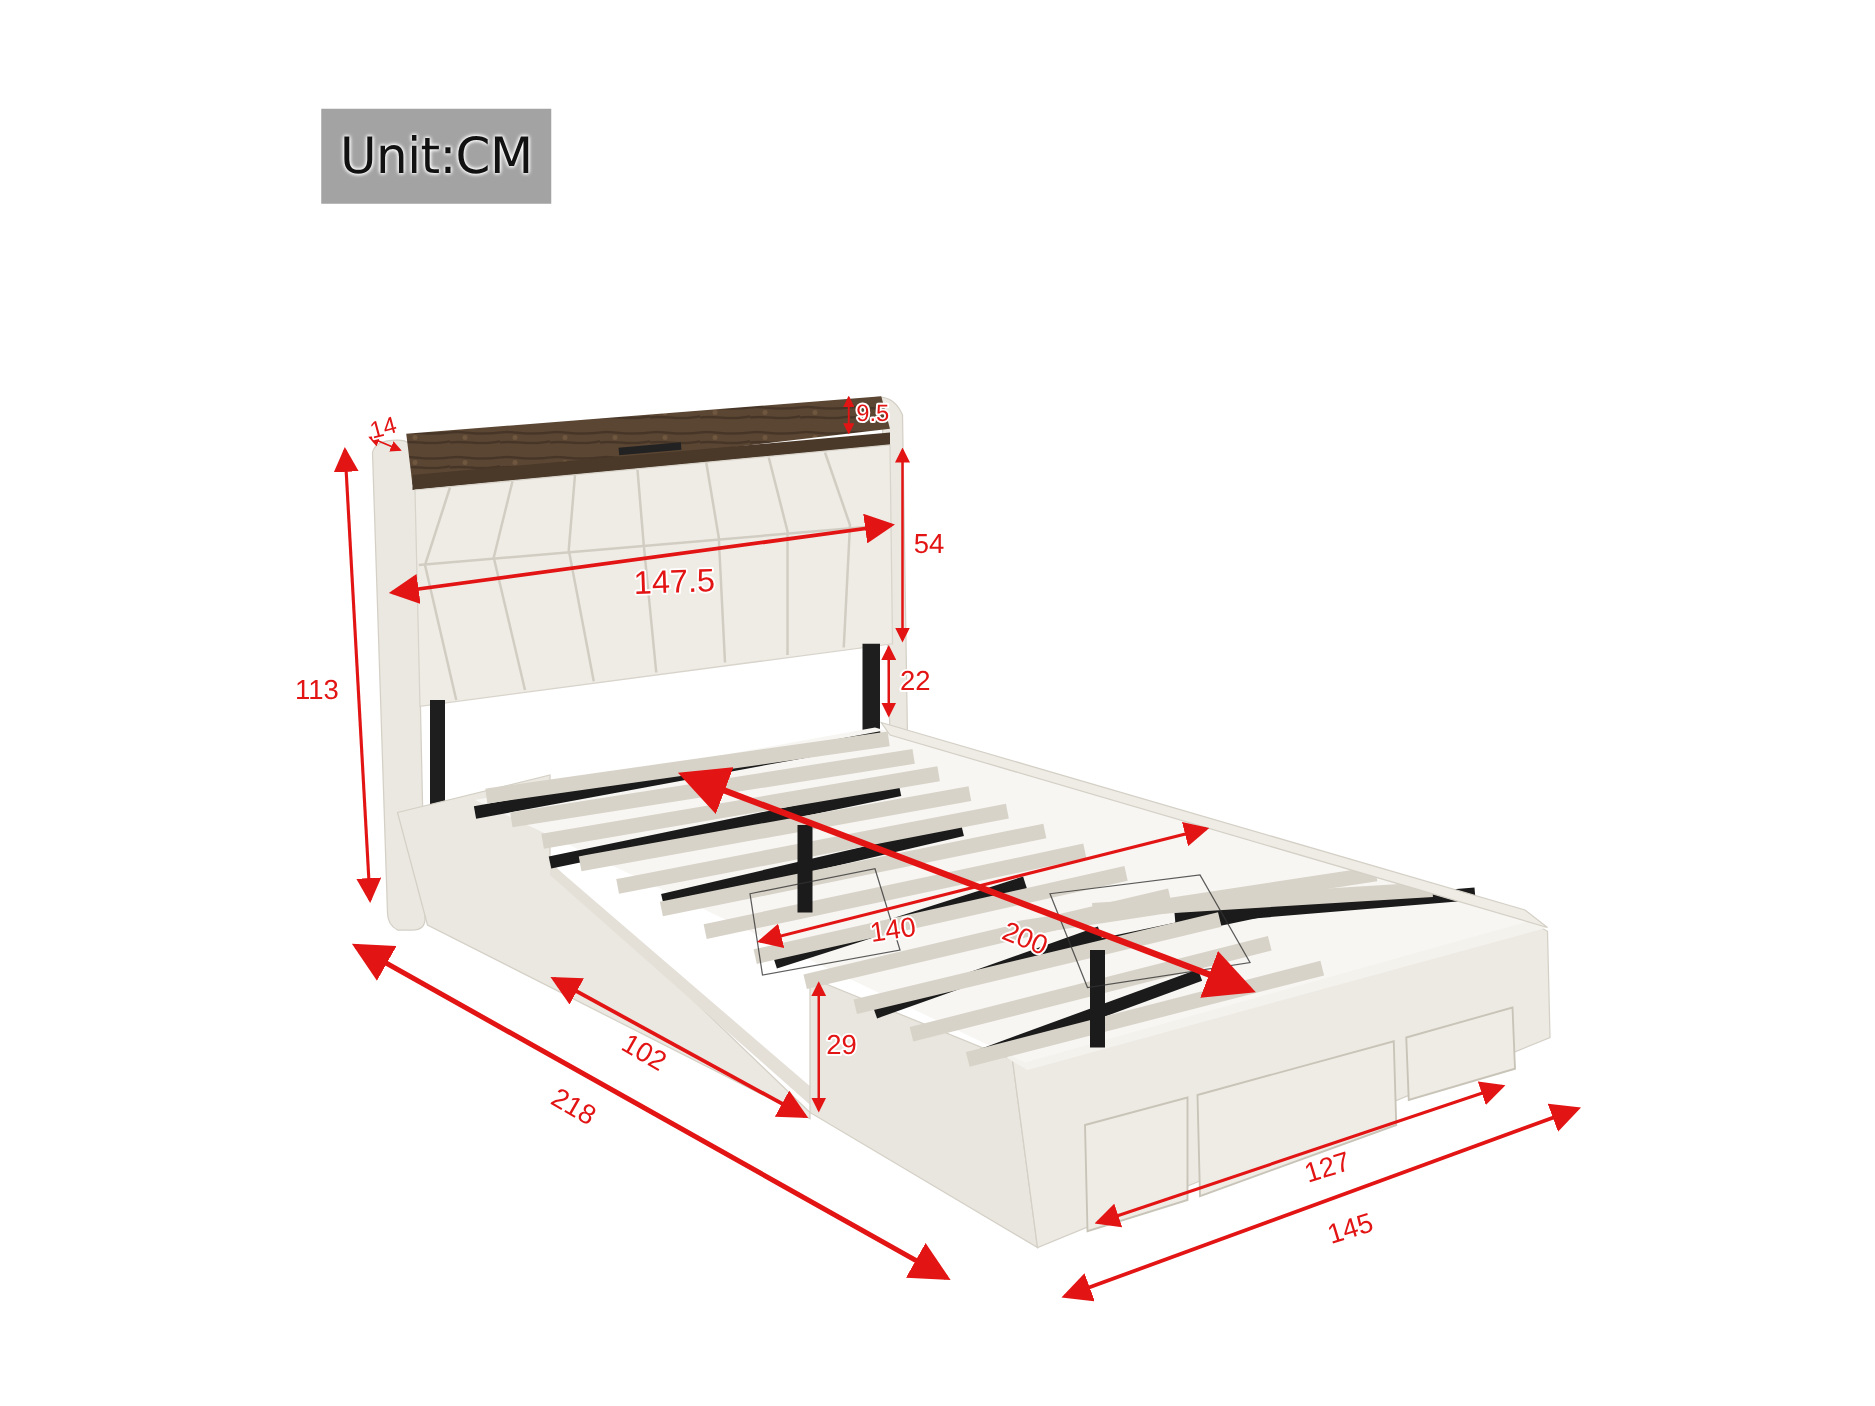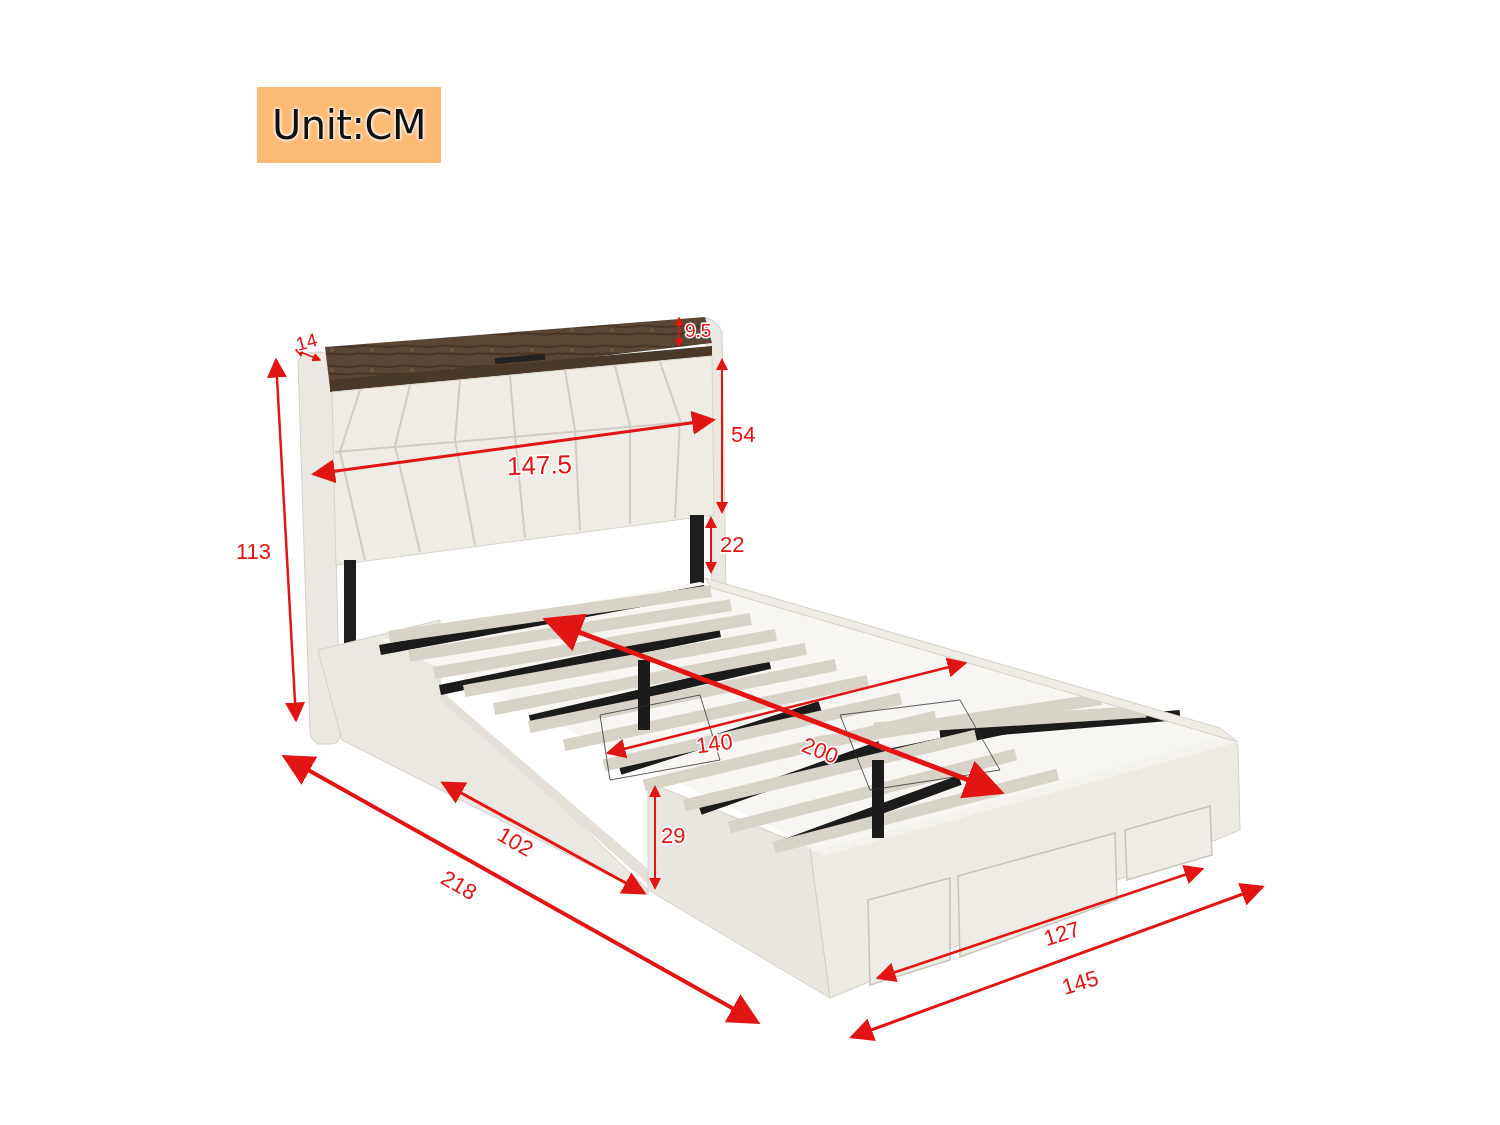--- a/index.html
+++ b/index.html
@@ -1,17 +1,17 @@
 <!DOCTYPE html>
 <html><head>
 <meta charset="utf-8">
 <style>
   html,body{margin:0;padding:0;background:#ffffff;}
   body{width:1500px;height:1125px;position:relative;overflow:hidden;font-family:"Liberation Sans",sans-serif;}
-  .unit-badge{position:absolute;left:257px;top:87px;width:184px;height:76px;background:#fdba74;display:flex;align-items:center;justify-content:center;}
+  .unit-badge{position:absolute;left:257px;top:87px;width:184px;height:76px;background:#a3a3a3;display:flex;align-items:center;justify-content:center;}
   .unit-badge span{font-size:40px;color:#111;font-family:"DejaVu Sans",sans-serif;letter-spacing:-0.5px;text-shadow:0 0 3px #fff,0 0 3px #fff,0 0 4px #fff;}
   svg.diagram{position:absolute;left:0;top:0;}
   .dim{font-family:"Liberation Sans",sans-serif;fill:#e31414;font-size:22px;paint-order:stroke;stroke:#ffffff;stroke-width:3px;stroke-linejoin:round;}
   .dim-lg{font-size:26px;}
 </style>
 </head>
 <body>
 
 <div class="unit-badge">
   <span>Unit:CM</span>

